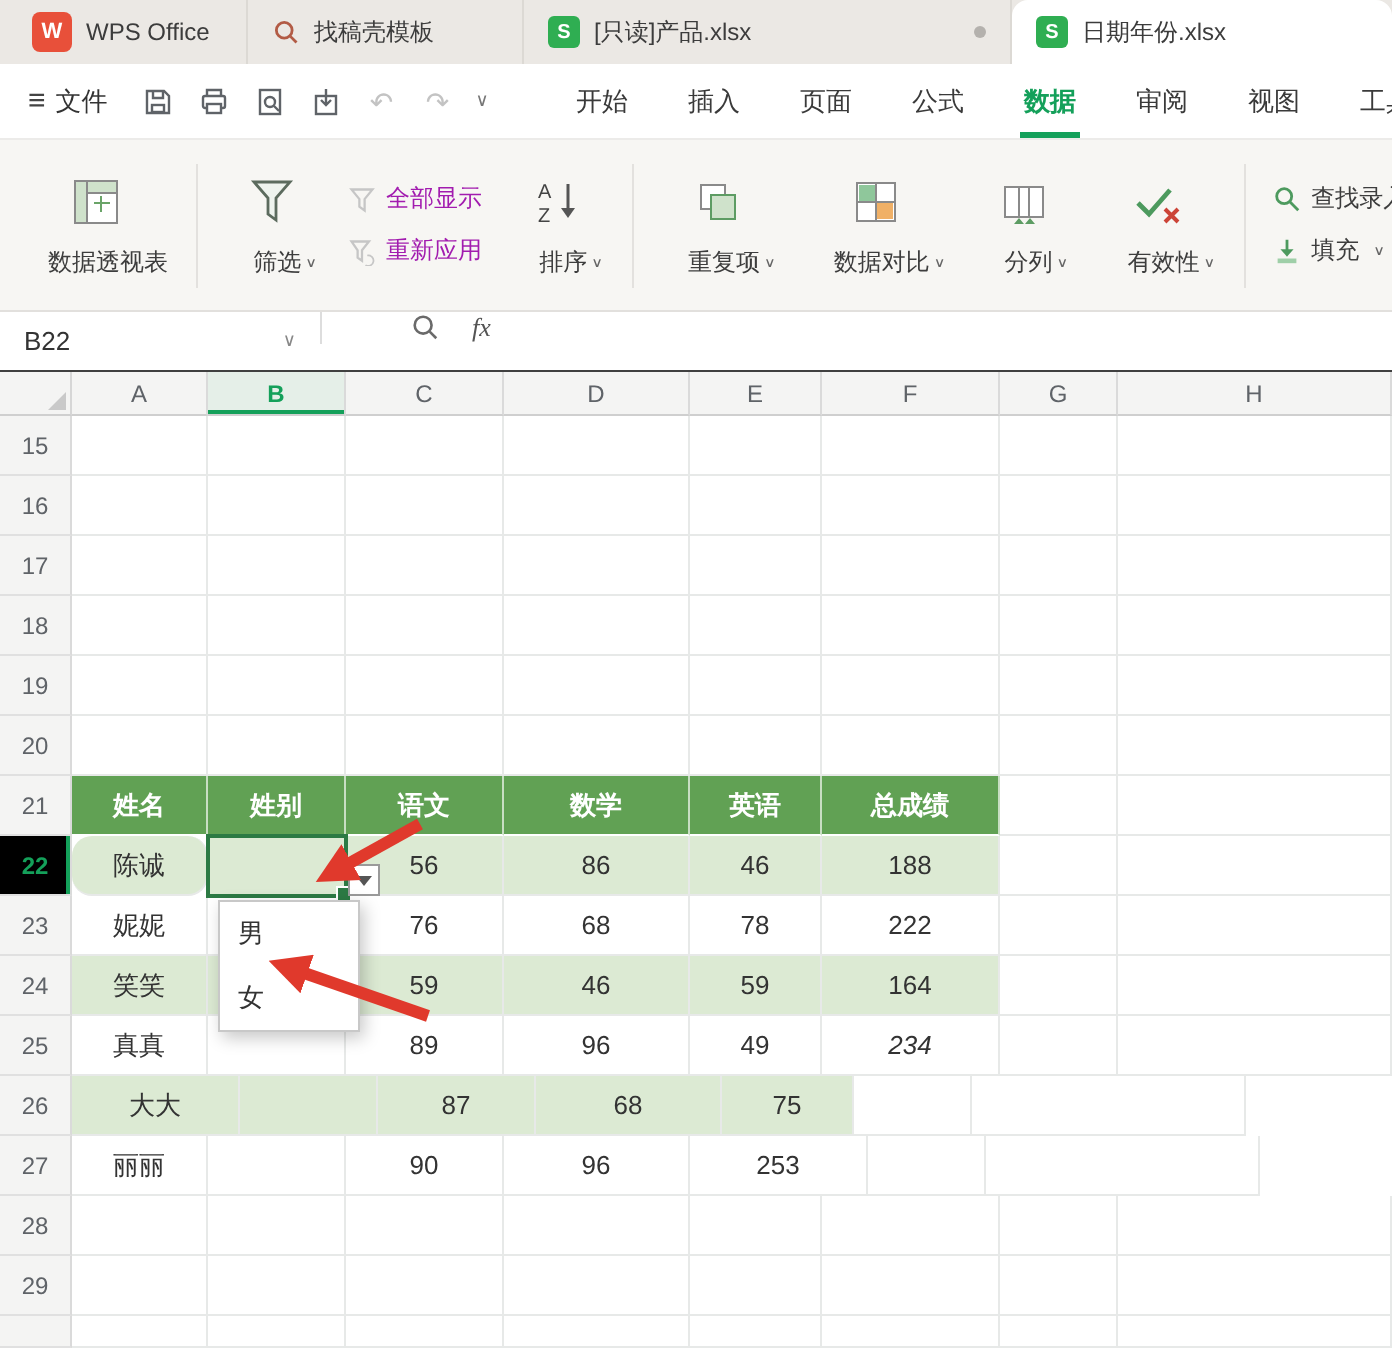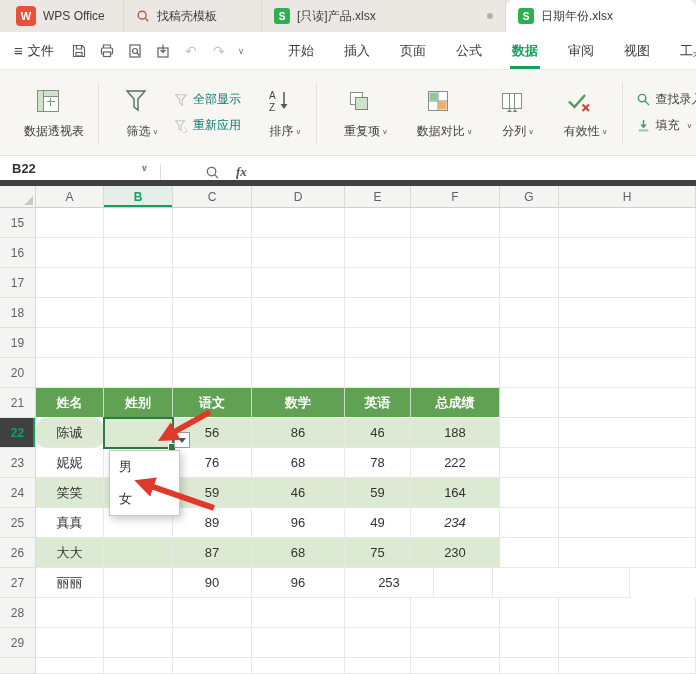--- a/index.html
+++ b/index.html
@@ -39,24 +39,24 @@
   
   .ribbon{height:86px;background:#f7f6f3;border-bottom:1px solid #e2e0dd;display:flex;align-items:center;
           padding:0 6px;gap:6px;box-sizing:border-box;overflow:hidden;}
   .rsep{width:1px;height:62px;background:#e3e1de;margin:0 3px;flex:none;}
   .bigbtn{display:flex;flex-direction:column;align-items:center;justify-content:center;gap:7px;padding:2px 5px;min-width:46px;flex:none;}
   .bicon{height:30px;display:flex;align-items:center;justify-content:center;}
   .blabel{font-size:12px;color:#3d3d3d;display:flex;align-items:center;white-space:nowrap;margin-left:13px;}
   .chev{font-size:8px;color:#666;margin-left:2px;transform:scaleY(.85);}
   .stack{display:flex;flex-direction:column;justify-content:center;gap:9px;padding:0 4px;flex:none;}
   .smbtn{display:flex;align-items:center;gap:5px;font-size:12px;color:#3d3d3d;white-space:nowrap;}
-  .smbtn.disabled{color:#0f766e;text-align:center;}
+  .smbtn.disabled{color:#a21caf;text-align:center;}
 
   
-  .fbar{height:30px;background:#fff;border-bottom:6px solid #404040;display:flex;align-items:flex-end;box-sizing:border-box;font-weight:bold;}
+  .fbar{height:30px;background:#fff;border-bottom:1px solid #404040;display:flex;align-items:flex-start;box-sizing:border-box;}
   .namebox{width:160px;height:100%;display:flex;align-items:center;justify-content:space-between;
            padding:0 12px;box-sizing:border-box;font-size:13px;color:#333;}
   .nbchev{font-size:9px;color:#888;}
   .fsep{width:1px;height:16px;background:#ddd;flex:none;}
   .fmag{margin-left:44px;display:flex;flex:none;}
   .ffx{margin-left:16px;font-size:13px;font-style:italic;color:#555;
        font-family:"Liberation Serif","DejaVu Serif",serif;}
   .finput{flex:1;height:100%;}
 
   
@@ -66,21 +66,21 @@
           position:relative;box-sizing:border-box;flex:none;}
   .corner-tri{position:absolute;right:2px;bottom:2px;width:0;height:0;
               border-left:9px solid transparent;border-bottom:9px solid #c9c9c9;}
   .colhdr{box-sizing:border-box;background:#f4f4f3;border-right:1px solid #dadada;border-bottom:1px solid #cfcfcf;
           display:flex;align-items:center;justify-content:center;font-size:12px;color:#5f6368;flex:none;}
   .colhdr.sel{background:#e5efe8;color:var(--accent,#14a05a);box-shadow:inset 0 -2px 0 var(--accent,#14a05a);font-weight:bold;}
   .grow{display:flex;height:30px;}
   .grow.partial{height:16px;overflow:hidden;}
   .rowhdr{width:36px;box-sizing:border-box;background:#f4f4f3;border-right:1px solid #dadada;border-bottom:1px solid #e0e0e0;
           display:flex;align-items:center;justify-content:center;font-size:12px;color:#5f6368;flex:none;}
-  .rowhdr.sel{background:#404040;color:var(--accent,#14a05a);box-shadow:inset -2px 0 0 var(--accent,#14a05a);font-weight:bold;}
+  .rowhdr.sel{background:#000000;color:var(--accent,#14a05a);box-shadow:inset -2px 0 0 var(--accent,#14a05a);font-weight:bold;}
   .cell{box-sizing:border-box;border-right:1px solid #e7e9e8;border-bottom:1px solid #e7e9e8;
         display:flex;align-items:center;justify-content:center;font-size:13px;color:#333;flex:none;overflow:hidden;}
   .cell.tbl-head{background:var(--table-header,#61a154);color:#fff;font-weight:bold;
                  border-right-color:rgba(255,255,255,.65);border-bottom-color:#fff;}
   .cell.band{background:var(--band,#dcead3);}
 
   .selbox{position:absolute;left:103px;top:231px;width:71px;height:32px;border:2px solid var(--selection,#2c7a44);
           box-sizing:border-box;pointer-events:none;z-index:3;}
   .selbox::after{content:"";position:absolute;right:-4px;bottom:-4px;width:6px;height:6px;
                  background:var(--selection,#2c7a44);border:1px solid #fff;}
@@ -473,26 +473,25 @@
           <div class="cell" style="width: 69px;"></div>
           <div class="cell" style="width: 79px;">89</div>
           <div class="cell" style="width: 93px;">96</div>
           <div class="cell" style="width: 66px;">49</div>
           <div class="cell" style="width: 89px; font-style: italic;">234</div>
           <div class="cell" style="width: 59px;"></div>
           <div class="cell" style="width: 137px;"></div>
         </div>
         <div class="grow">
           <div class="rowhdr">26</div>
-          <div class="cell band" style="width: 68px;">大大</div>
+          <div class="cell band" style="width: 84px;">大大</div>
           <div class="cell band" style="width: 69px;"></div>
           <div class="cell band" style="width: 79px;">87</div>
           <div class="cell band" style="width: 93px;">68</div>
           <div class="cell band" style="width: 66px;">75</div>
-          <div class="cell band" style="width: 89px;">230</div>
           <div class="cell" style="width: 59px;"></div>
           <div class="cell" style="width: 137px;"></div>
         </div>
         <div class="grow">
           <div class="rowhdr">27</div>
           <div class="cell" style="width: 68px;">丽丽</div>
           <div class="cell" style="width: 69px;"></div>
           <div class="cell" style="width: 79px;">90</div>
           <div class="cell" style="width: 93px;">96</div>
           <div class="cell" style="width: 89px;">253</div>

